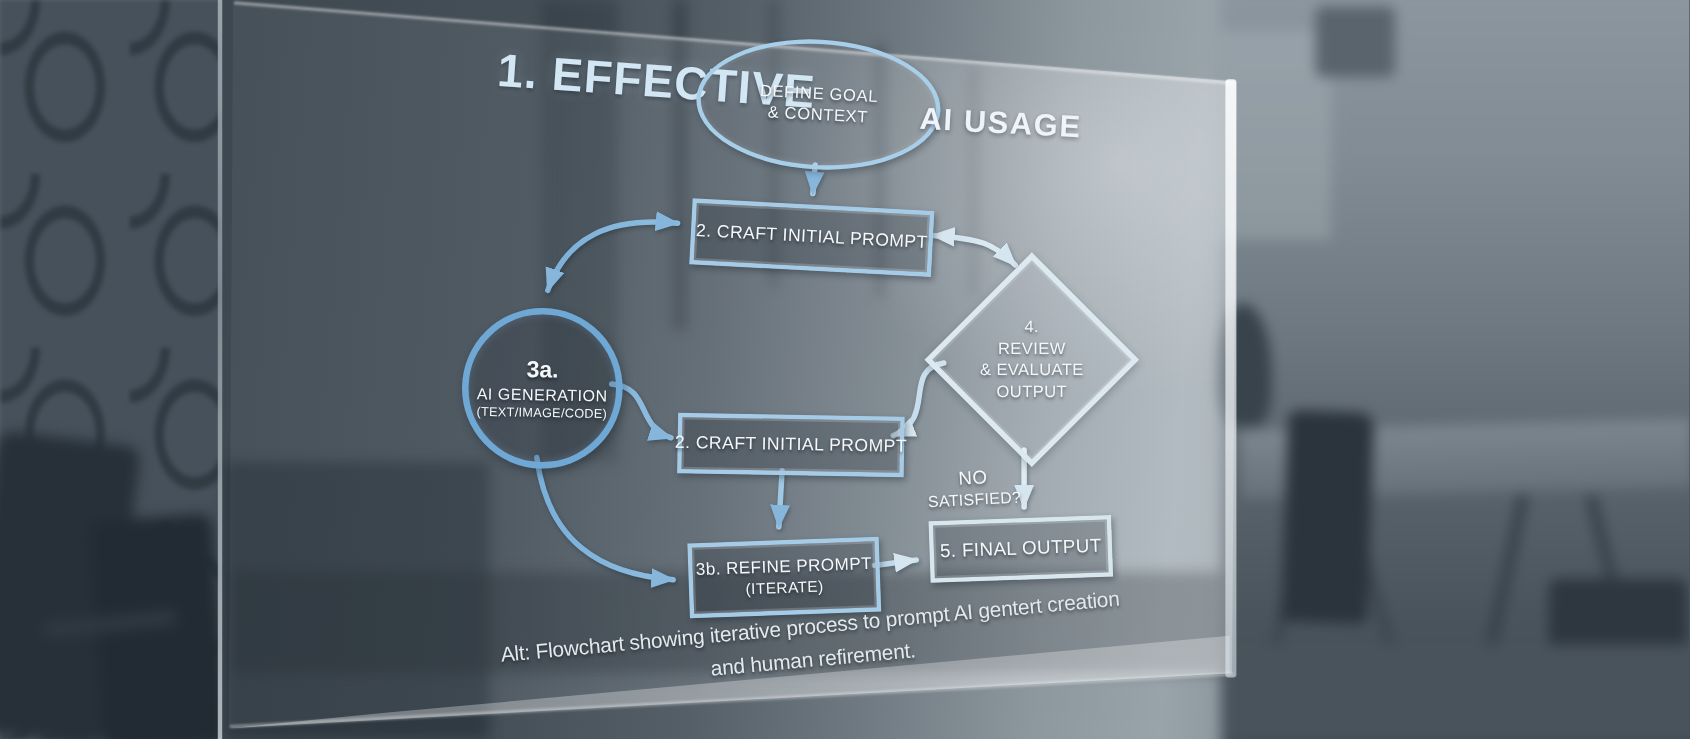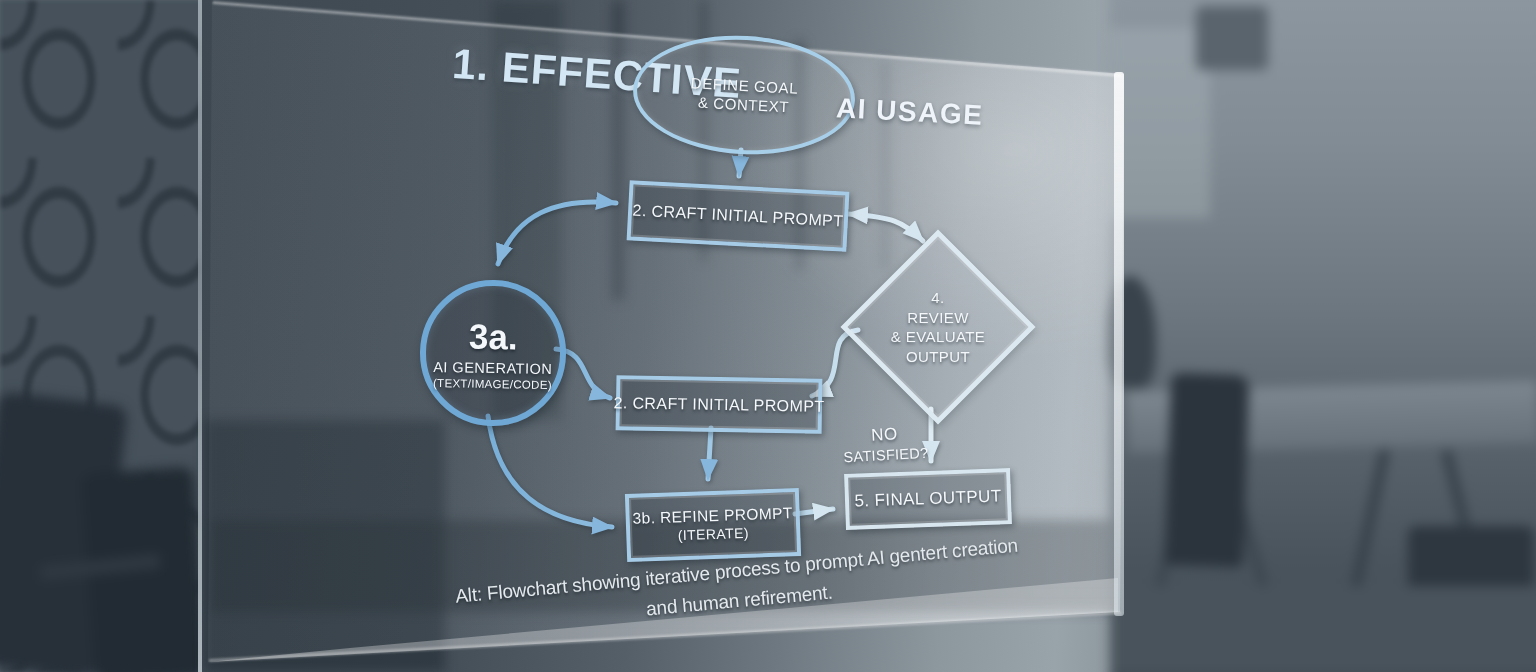--- a/index.html
+++ b/index.html
@@ -83,21 +83,21 @@
   .box-top{left:628px;top:186px;width:212px;height:52px;transform:rotate(3deg);}
   .box-mid{left:616px;top:377px;width:198px;height:47px;transform:rotate(1deg);}
   .box-refine{left:626px;top:491px;width:166px;height:60px;transform:rotate(-2deg);flex-direction:column;line-height:1.2;}
   .box-refine .lbl{font-size:15.5px;}
   .box-refine .lbl2{font-size:14px;letter-spacing:.4px;text-shadow:0 2px 3px rgba(8,16,24,.55);}
   .box-final{left:845px;top:471px;width:158px;height:48px;transform:rotate(-2deg);border-color:#d8e6ef;}
   .box-final .lbl{font-size:17px;}
   .circle{left:420px;top:280px;width:134px;height:134px;border:6px solid #6fa8d5;border-radius:50%;
     display:flex;flex-direction:column;align-items:center;justify-content:center;transform:rotate(1deg);
     background:rgba(20,30,40,.18);box-shadow:2px 4px 8px rgba(15,25,35,.35), inset 0 0 8px rgba(140,180,215,.25);}
-  .circle .num{font-size:35px;font-weight:600;text-shadow:0 2px 3px rgba(8,16,24,.55);}
+  .circle .num{font-size:21px;font-weight:600;text-shadow:0 2px 3px rgba(8,16,24,.55);}
   .circle .l1{font-size:14.5px;letter-spacing:.5px;margin-top:3px;text-shadow:0 2px 3px rgba(8,16,24,.55);}
   .circle .l2{font-size:11.5px;letter-spacing:.3px;margin-top:2px;text-shadow:0 2px 3px rgba(8,16,24,.55);}
   .diamond{left:869px;top:258px;width:128px;height:128px;border:5px solid #dde9f1;transform:rotate(45deg);
     background:rgba(235,243,249,.06);box-shadow:2px 2px 8px rgba(20,30,40,.25), inset 0 0 0 2px rgba(255,255,255,.15);}
   .diamond-inner{position:absolute;inset:0;display:flex;flex-direction:column;align-items:center;justify-content:center;
     transform:rotate(-45deg);font-size:15px;line-height:1.3;letter-spacing:.4px;
     text-shadow:0 2px 3px rgba(8,16,24,.5);white-space:nowrap;}
   .no-label{left:843px;top:424px;width:84px;text-align:center;transform:rotate(-3deg);line-height:1.3;
     text-shadow:0 2px 3px rgba(8,16,24,.5);}
   .no-label .no{font-size:17px;letter-spacing:.5px;}

